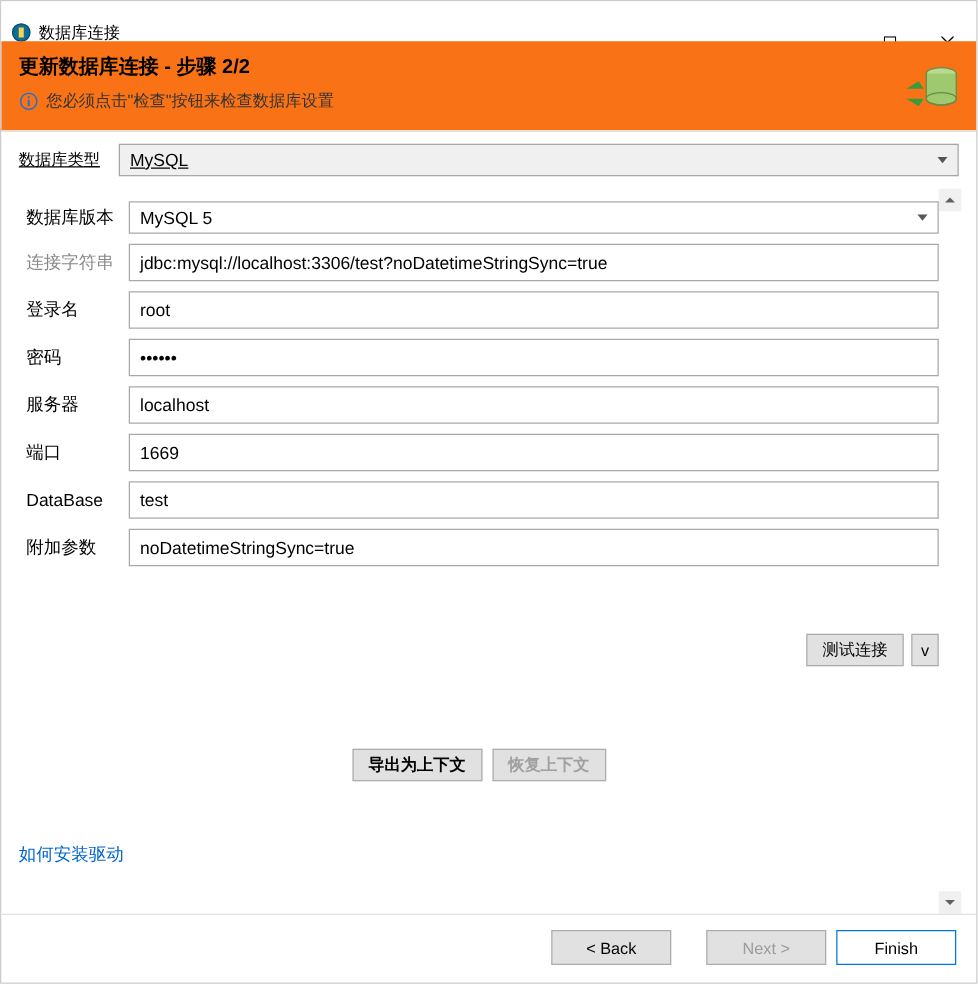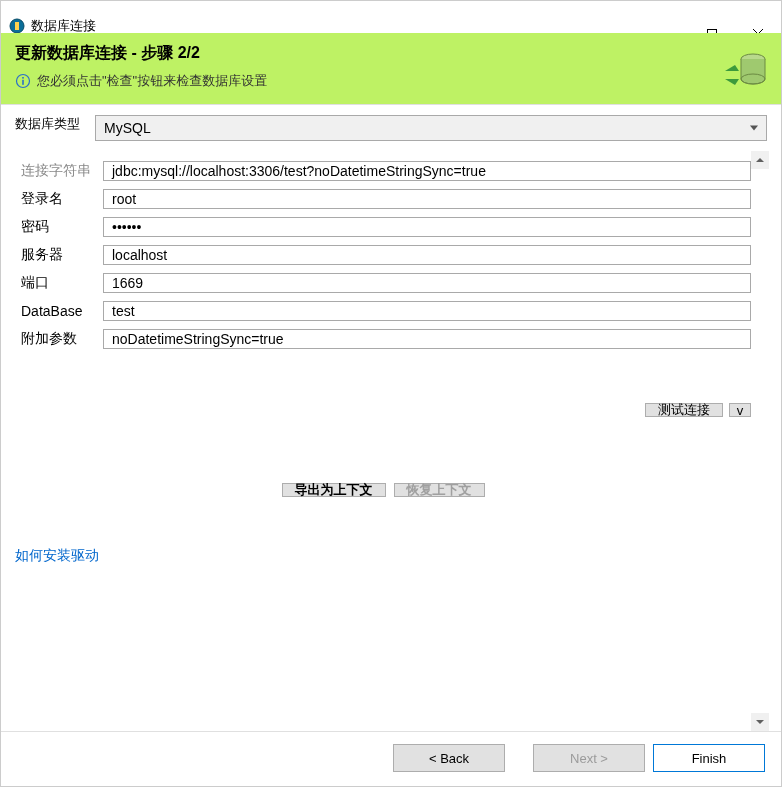--- a/index.html
+++ b/index.html
@@ -32,44 +32,45 @@
     .window-controls .wc {
       width: 46px; height: 32px;
       display: flex; align-items: center; justify-content: center;
       font-family: "Segoe MDL2 Assets", sans-serif;
       font-size: 10px;
       color: #000;
     }
     
     .banner {
       padding: 10px 14px 14px 14px;
-      background: #bef264;
+      background: #f97316;
       position: relative;
       border-bottom: 1px solid #e0e0e0;
     }
     .banner-title { font-size: 16px; font-weight: bold; color: #000; margin-bottom: 8px; }
     .banner-sub { display: flex; align-items: center; gap: 6px; color: #333; font-size: 13px; }
     .info-icon {
       width: 16px; height: 16px;
       flex-shrink: 0;
       display:flex;align-items:center;justify-content:center;
     }
     .banner-graphic {
       position: absolute;
       right: 12px;
       top: 14px;
       width: 48px;
       height: 48px;
     }
     
     .dbtype-row {
       display: flex;
-      align-items:flex-start;
+      align-items:center;
       padding: 10px 14px;
       gap: 8px;
+      text-decoration: underline;
     }
     .dbtype-row label { width: 72px; color: #000; }
     .combo {
       flex: 1;
       height: 26px;
       border: 1px solid #a9a9a9;
       background: #f0f0f0;
       padding: 0 22px 0 8px;
       display:flex; align-items:center;
       position: relative;
@@ -114,37 +115,37 @@
     }
     .form-row label {
       width: 88px;
       padding-left: 6px;
       color: #000;
       font-size: 14px;
     }
     .form-row label.disabled { color: #888; }
     .form-row .input {
       flex: 1;
-      height: 20px;
+      height: 30px;
       border: 1px solid #a9a9a9;
       background: #fff;
       padding: 0 8px;
       font-size: 14px;
       color: #000;
       display: flex;
       align-items: center;
     }
     .form-row .combo { background: #fff; }
     .test-row {
       display:flex; justify-content:flex-end; gap:6px;
       margin-top:50px;
       padding-right: 0px;
     }
     .btn {
-      height: 14px;
+      height: 26px;
       padding: 0 12px;
       border: 1px solid #adadad;
       background: #e1e1e1;
       font-size: 13px;
       color: #000;
       display:inline-flex;align-items:center;justify-content:center;
       min-width: 24px;
     }
     .btn.small { padding: 0 6px; min-width:22px; }
     .btn.disabled { color: #a0a0a0; }
@@ -157,21 +158,21 @@
     .link-row a { color: #0066cc; text-decoration: none; font-size:14px; }
     
     .bottom-separator { height:1px; background:#e0e0e0; margin: 0; }
     .bottom-bar {
       padding: 12px 16px 14px 16px;
       display:flex;
       justify-content:flex-end;
       gap: 8px;
     }
     .bottom-bar .wiz-btn {
-      width: 112px;
+      width: 96px;
       height: 28px;
       border: 1px solid #adadad;
       background: #e1e1e1;
       font-size: 13px;
       display:flex;align-items:center;justify-content:center;
     }
     .bottom-bar .wiz-btn.disabled { color: #9b9b9b; margin-left: 20px; }
     .bottom-bar .wiz-btn.primary { border: 1px solid #0078d7; background: #fff; color:#000; }
   </style>
 </head>
@@ -243,20 +244,26 @@
         </svg>
     </div>
     <div style="flex:1"></div>
     <div class="arrow">
       <svg viewBox="0 0 8 8">
           <path d="M0 2 L4 6 L8 2 Z" fill="#606060"></path>
         </svg>
     </div>
   </div>
 
+  <div class="form-row">
+    <label>数据库版本</label>
+    <div class="combo">
+      <span>MySQL 5</span>
+    </div>
+  </div>
 
   <div class="form-row">
     <label class="disabled">连接字符串</label>
     <div class="input">
       <span>jdbc:mysql://localhost:3306/test?noDatetimeStringSync=true</span>
     </div>
   </div>
 
   <div class="form-row">
     <label>登录名</label>

